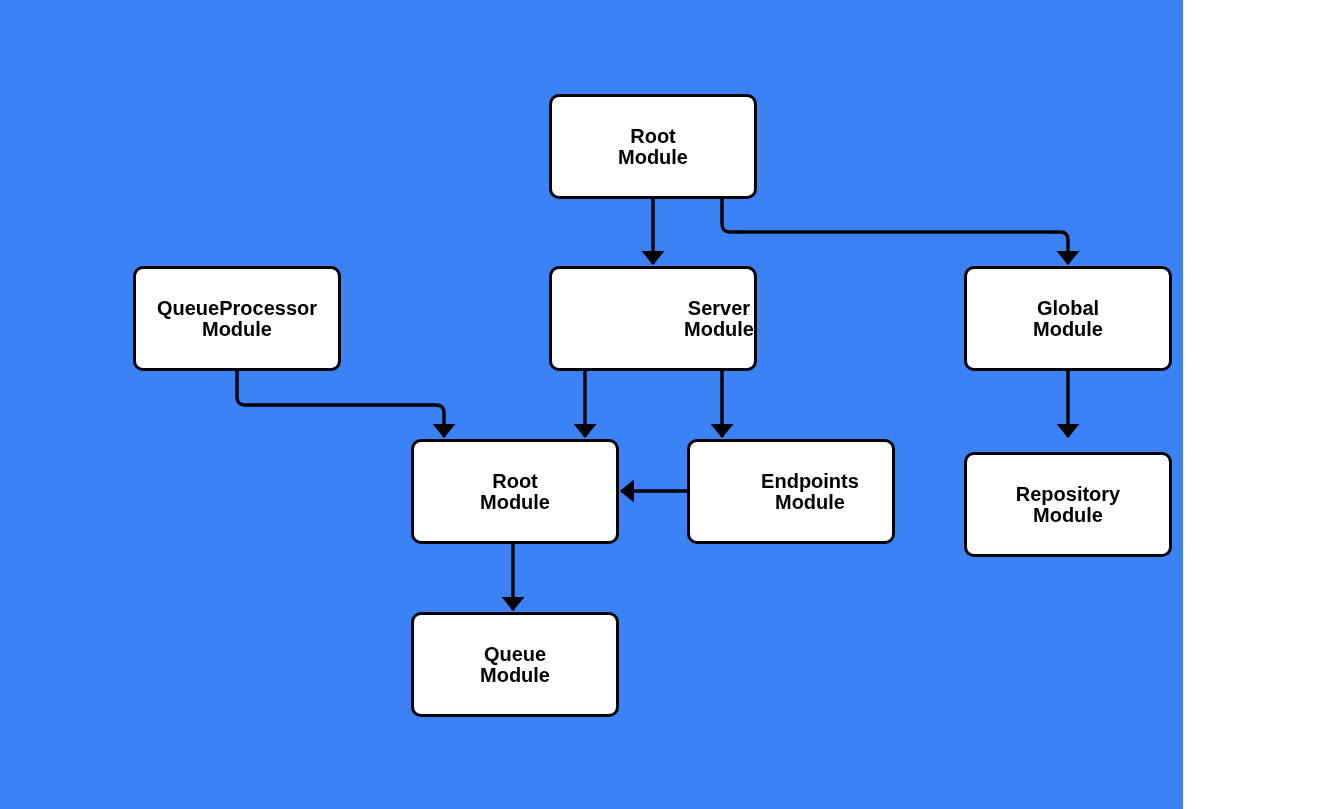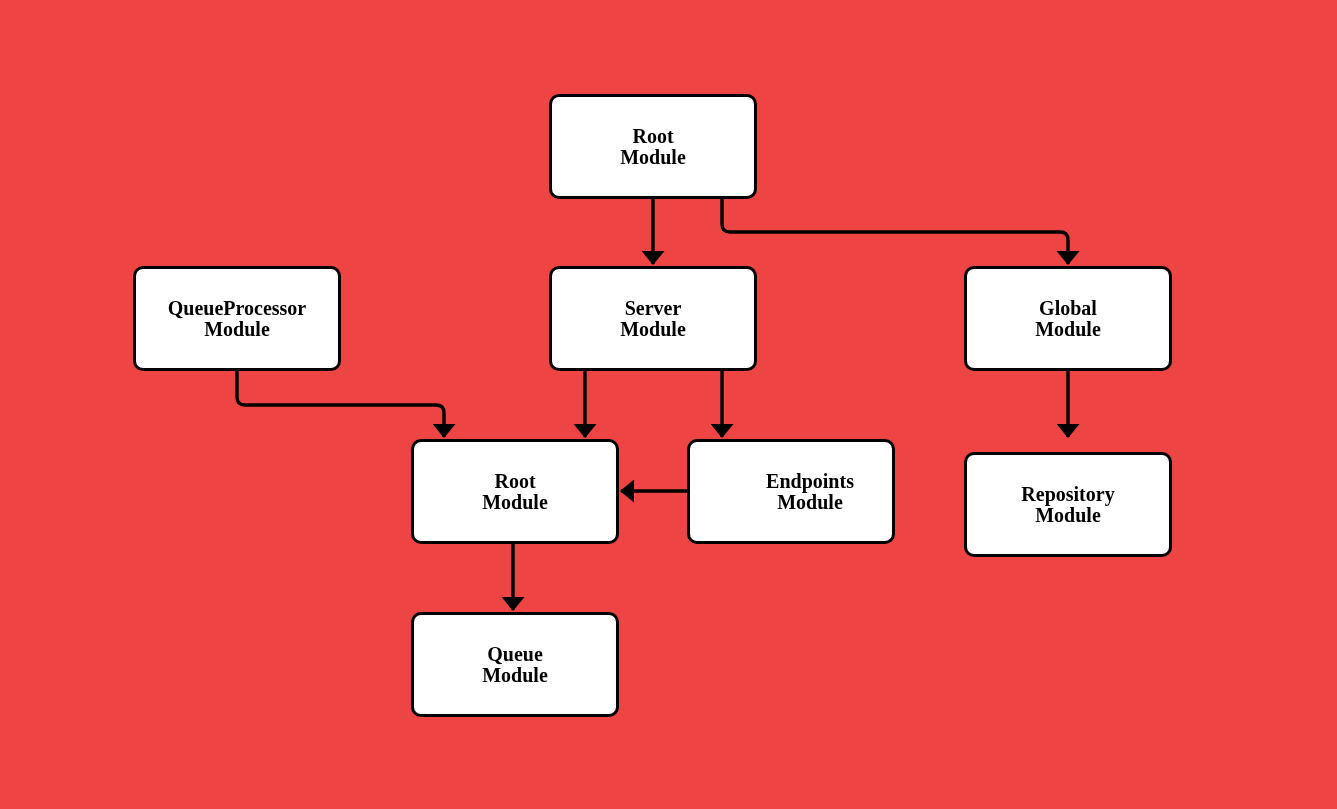--- a/index.html
+++ b/index.html
@@ -2,25 +2,25 @@
 <html><head>
 <meta charset="utf-8">
 <style>
   html, body {
     margin: 0;
     padding: 0;
     background: #ffffff;
   }
   .canvas {
     position: relative;
-    width: 1337px;
+    width: 1183px;
     height: 809px;
-    background: #ef4444;
+    background: #3b82f6;
     overflow: hidden;
-    font-family: Liberation Serif, serif;
+    font-family: Liberation Sans, sans-serif;
   }
   .edges-layer {
     position: absolute;
     left: 0;
     top: 0;
     width: 1337px;
     height: 809px;
     z-index: 1;
   }
   .edges-layer path {
@@ -45,21 +45,21 @@
     font-weight: bold;
     font-size: 20px;
     line-height: 21px;
     color: #000000;
     text-align: center;
     white-space: pre-line;
   }
   
   .pos-root          { left: 549px; top: 94px;  }
   .pos-queueprocessor{ left: 133px; top: 266px; }
-  .pos-server        { left: 549px; top: 266px; }
+  .pos-server        { left: 549px; top: 266px; justify-content: flex-end; }
   .pos-global        { left: 964px; top: 266px; }
   .pos-core          { left: 411px; top: 439px; }
   .pos-endpoints     { left: 687px; top: 439px; padding-left: 38px; }
   .pos-repository    { left: 964px; top: 439px; margin-top: 13px; }
   .pos-queue         { left: 411px; top: 612px; }
 </style>
 </head>
 <body>
 
 <div class="canvas">

